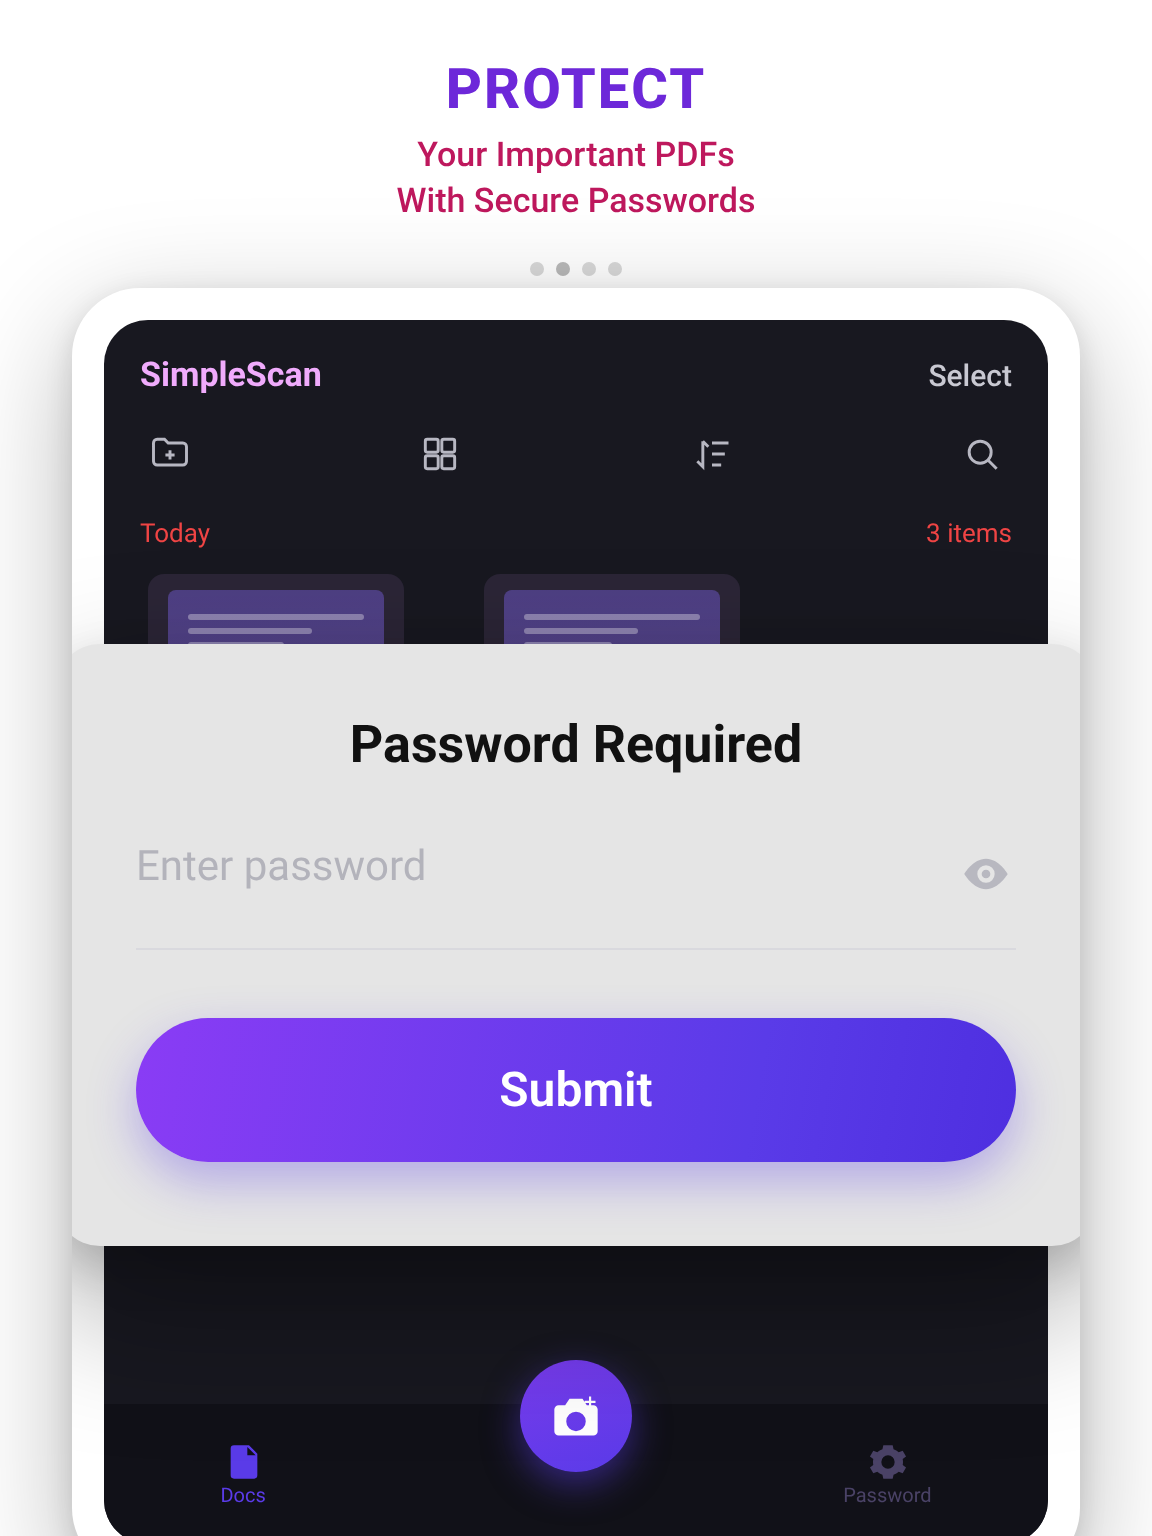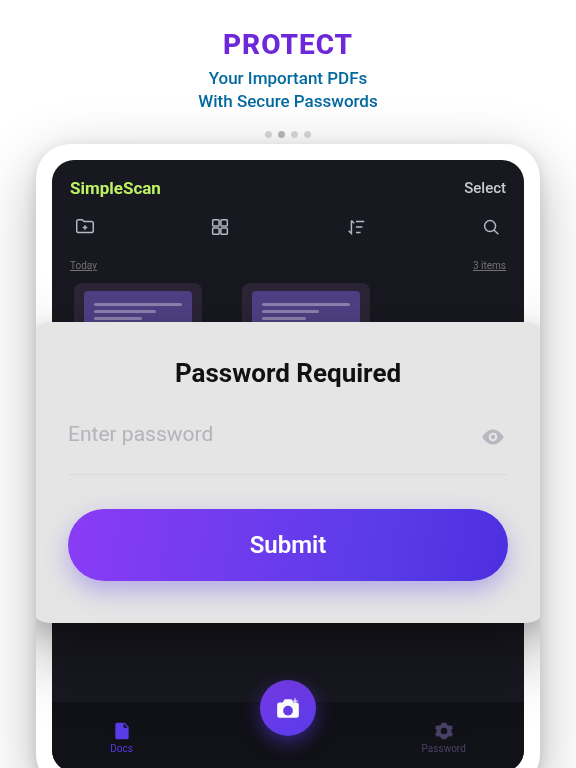--- a/index.html
+++ b/index.html
@@ -2,40 +2,40 @@
 <html><head>
 <meta charset="utf-8">
 <style>
 * { margin: 0; padding: 0; box-sizing: border-box; font-family: -apple-system, BlinkMacSystemFont, "Segoe UI", Roboto, sans-serif; }
 html, body { width: 576px; height: 768px; background: #fff; overflow: hidden; }
 
 .page { width: 576px; height: 768px; position: relative; display: flex; flex-direction: column; align-items: center; }
 
 .hero { text-align: center; padding: 28px 0 18px; }
 .hero-title { font-size: 28px; font-weight: 800; letter-spacing: 1px; color: #6d28d9; }
-.hero-sub { font-size: 17px; font-weight: 500; color: #0369a1; line-height: 1.35; margin-top: 6px; }
+.hero-sub { font-size: 17px; font-weight: 500; color: #be185d; line-height: 1.35; margin-top: 6px; }
 
 .dots { display: flex; gap: 6px; justify-content: center; margin-bottom: 6px; }
 .dot { width: 7px; height: 7px; border-radius: 50%; background: #d8d8d8; }
 .dot.active { background: #b9b9b9; }
 
 .tablet-wrap { position: relative; width: 504px; flex: 1; }
 .tablet { position: absolute; top: 0; left: 0; right: 0; bottom: -20px; background: #fff; border-radius: 34px; box-shadow: 0 18px 60px rgba(0,0,0,0.28), 0 4px 14px rgba(0,0,0,0.12); padding: 16px; overflow: hidden; }
 .screen { width: 100%; height: 100%; background: #181820; border-radius: 22px; position: relative; overflow: hidden; color: #e6e6ea; }
 
 .topbar { display: flex; justify-content: space-between; align-items: center; padding: 18px 18px 10px; }
-.app-title { font-size: 17px; font-weight: 700; color: #bef264; }
+.app-title { font-size: 17px; font-weight: 700; color: #f0abfc; }
 .select-btn { font-size: 15px; color: #c9c9d2; font-weight: 500; }
 
 .toolbar { display: flex; justify-content: space-between; align-items: center; padding: 8px 22px 10px; }
 .toolbar .ticon { width: 22px; height: 22px; display: flex; align-items: center; justify-content: center; }
 .toolbar svg { stroke: #b7b7c2; fill: none; stroke-width: 1.6; }
 
 .section { padding: 12px 18px 0; }
-.section-head { display: flex; justify-content: space-between; font-size: 10px; color: #737373; margin-bottom: 12px; text-decoration: underline; }
+.section-head { display: flex; justify-content: space-between; font-size: 13px; color: #ef4444; margin-bottom: 12px; }
 
 .grid { display: flex; gap: 40px; padding: 0 4px; }
 .doc { width: 128px; height: 96px; background: #2b2536; border-radius: 8px; position: relative; overflow: hidden; }
 .doc-inner { position: absolute; inset: 8px 10px; background: linear-gradient(180deg,#6a54c2,#7c64d6); border-radius: 4px; opacity: 0.55; }
 .doc-lines { position: absolute; top: 20px; left: 20px; right: 20px; display: flex; flex-direction: column; gap: 4px; }
 .doc-lines span { height: 3px; background: rgba(255,255,255,0.35); border-radius: 2px; }
 .lock-badge { position: absolute; bottom: 10px; left: 50%; transform: translateX(-50%); width: 30px; height: 30px; background: #e8e3f6; border-radius: 6px; display: flex; align-items: center; justify-content: center; }
 .lock-badge svg { width: 16px; height: 16px; fill: #5a3be8; }
 
 .bottom-nav { position: absolute; bottom: 0; left: 0; right: 0; height: 70px; background: #111118; display: flex; align-items: center; justify-content: space-around; }

